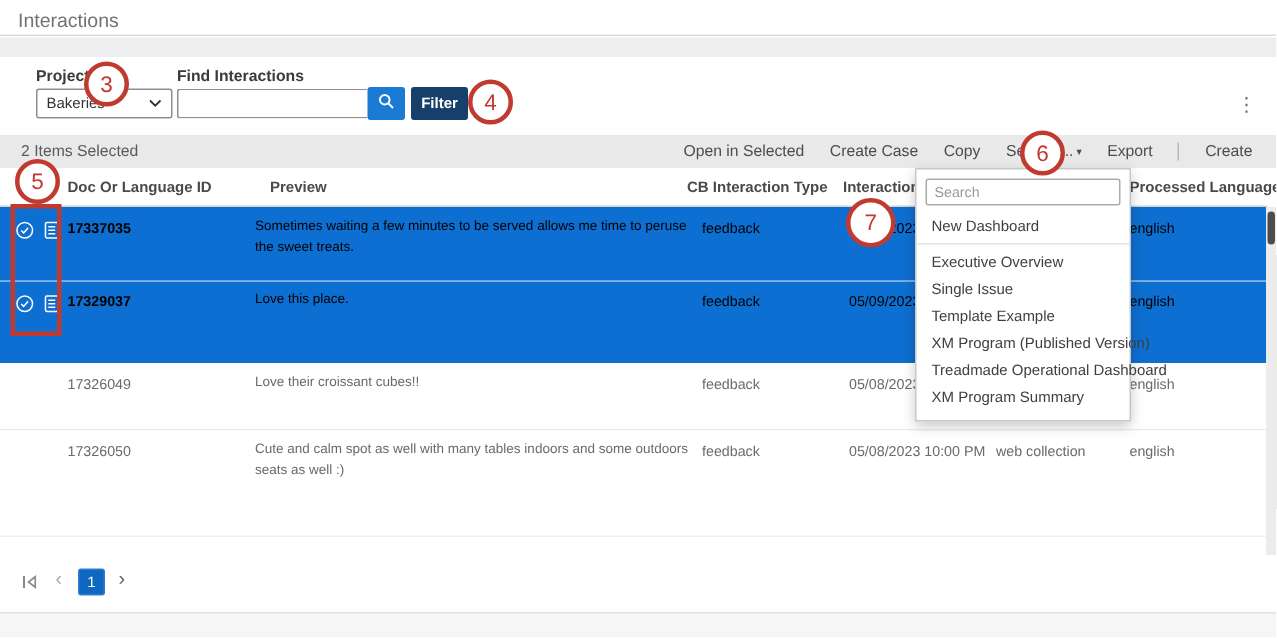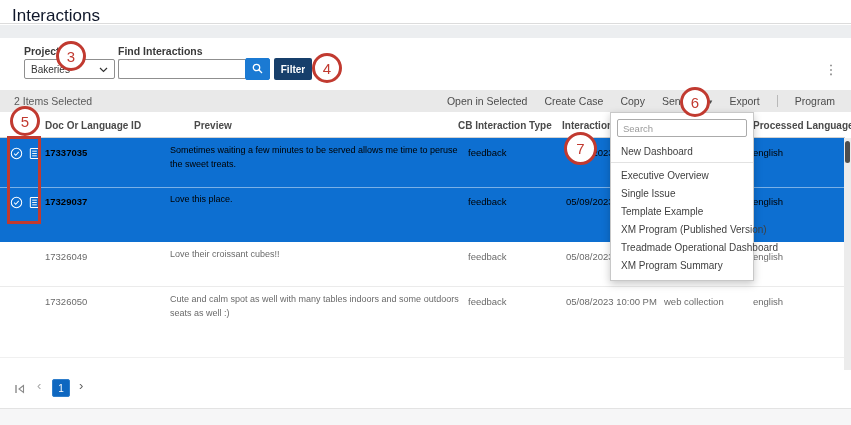--- a/index.html
+++ b/index.html
@@ -2,21 +2,21 @@
 <html><head>
 <meta charset="utf-8">
 <style>
   * { margin:0; padding:0; box-sizing:border-box; }
   html,body { background:#fff; }
   body { font-family:"Liberation Sans", sans-serif; }
   .app { position:relative; width:851px; height:425px; background:#fff; overflow:hidden; }
 
   
   .titlebar { position:absolute; left:0; top:0; width:851px; height:24px; background:#fff; border-bottom:1px solid #dcdcdc; }
-  .page-title { position:absolute; left:12px; top:6px; font-size:17px; color:#0f172a; }
+  .page-title { position:absolute; left:12px; top:6px; font-size:13px; color:#737373; }
   .band { position:absolute; left:0; top:25px; width:851px; height:13px; background:#eceef0; }
 
   
   .lbl { position:absolute; font-size:10.5px; font-weight:700; color:#3a3a3a; }
   .select { position:absolute; left:24px; top:59px; width:91px; height:20px; border:1px solid #8f8f8f; border-radius:2px; background:#fff; font-size:10px; color:#333; display:flex; align-items:center; padding:0 6px; justify-content:space-between; cursor:pointer; }
   .find-input { position:absolute; left:118px; top:59px; width:127px; height:20px; border:1px solid #8f8f8f; border-right:none; border-radius:2px 0 0 2px; font-size:10px; padding:0 5px; color:#333; font-family:"Liberation Sans",sans-serif; }
   .search-btn { position:absolute; left:245px; top:58px; width:25px; height:22px; background:#1b7ad3; border:1px solid #1b7ad3; border-radius:2px; display:flex; align-items:center; justify-content:center; cursor:pointer; }
   .filter-btn { position:absolute; left:274px; top:58px; width:38px; height:22px; background:#173f6b; border:none; border-radius:2px; color:#fff; font-size:10px; font-weight:700; cursor:pointer; font-family:"Liberation Sans",sans-serif; }
   .kebab { position:absolute; left:824px; top:60px; width:14px; height:20px; color:#6d6d6d; font-size:13px; letter-spacing:0; text-align:center; cursor:pointer; line-height:20px; }
 
@@ -107,27 +107,27 @@
     <div class="tb-actions">
       <div class="tb-item">Open in Selected</div>
       <div class="tb-item">Create Case</div>
       <div class="tb-item">Copy</div>
       <div class="tb-item">
         <span>Send to...</span>
         <span class="chev-sm">▾</span>
       </div>
       <div class="tb-item">Export</div>
       <div class="tb-sep"></div>
-      <div class="tb-item">Program</div>
+      <div class="tb-item">Create</div>
     </div>
   </div>
 
   <div class="thead">
     <div class="th" style="left:45px;">Doc Or Language ID</div>
-    <div class="th" style="left:166px;padding-left:28px;">Preview</div>
+    <div class="th" style="left:152px;padding-left:28px;">Preview</div>
     <div class="th" style="left:458px;">CB Interaction Type</div>
     <div class="th" style="left:562px;">Interaction</div>
     <div class="th" style="left:753px;">Processed Language</div>
   </div>
 
   <div class="row sel" style="top:138px; height:49px;">
     <span class="row-icon ri-check">
       <svg width="13" height="13" viewBox="0 0 14 14">
           <circle cx="7" cy="7" r="5.6" fill="none" stroke="#fff" stroke-width="1.1"></circle>
           <path d="M4.5 7.2l1.7 1.7 3.2-3.6" fill="none" stroke="#fff" stroke-width="1.1"></path>

